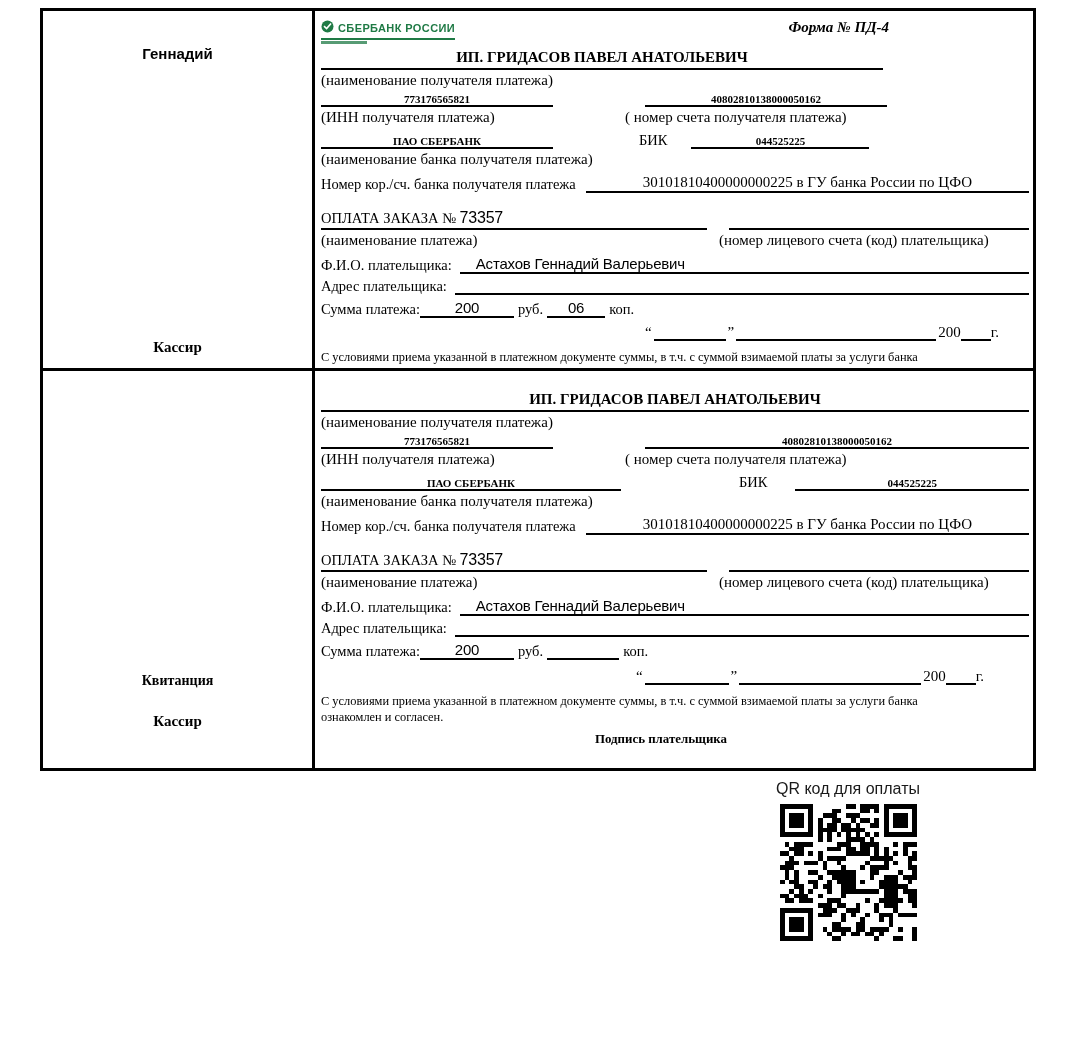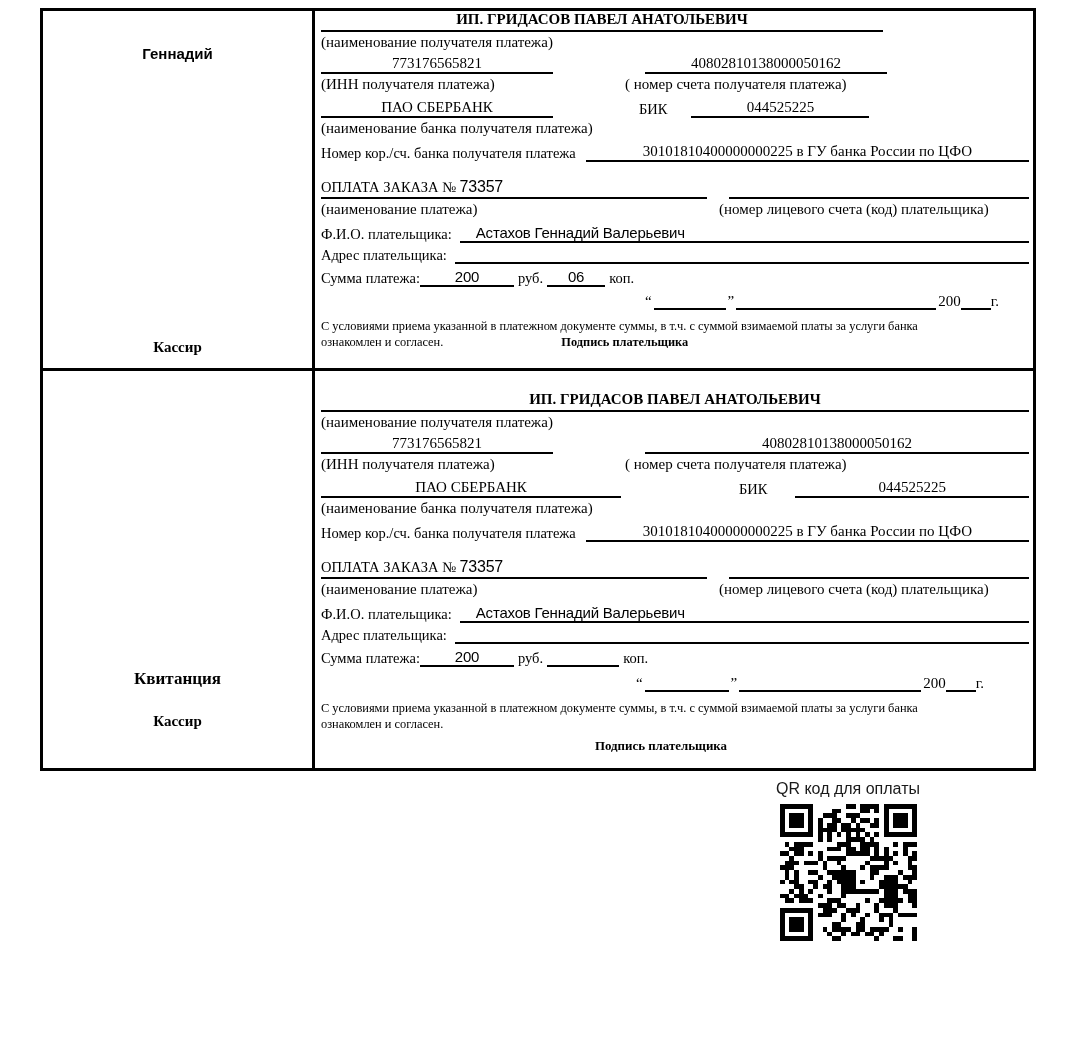--- a/index.html
+++ b/index.html
@@ -7,28 +7,28 @@
   .page{position:absolute;left:0;top:0;width:1073px;height:1050px;background:#fff;}
 
   .form-wrap{position:absolute;left:40px;top:8px;width:996px;}
   .section{display:flex;border:3px solid #000;box-sizing:border-box;background:#fff;}
   .section.notice{height:363px;}
   .section.receipt{height:400px;border-top:none;}
   .left-cell{width:272px;border-right:3px solid #000;box-sizing:border-box;display:flex;flex-direction:column;align-items:center;flex-shrink:0;}
   .left-cell .top-label{margin-top:34px;font-family:"Liberation Sans",sans-serif;font-weight:bold;font-size:15px;}
   .left-cell .bottom-label{margin-top:auto;margin-bottom:12px;font-weight:bold;font-size:15px;}
   .left-cell.receipt-left{justify-content:flex-end;}
-  .left-cell.receipt-left .rc-label{font-weight:bold;font-size:17px;margin-bottom:24px;}
+  .left-cell.receipt-left .rc-label{font-weight:bold;font-size:14px;margin-bottom:24px;}
   .left-cell.receipt-left .rc-cashier{font-weight:bold;font-size:15px;margin-bottom:38px;}
 
   .right-cell{flex:1;padding:0 4px 0 6px;box-sizing:border-box;overflow:hidden;}
 
   .ul{border-bottom:2px solid #000;box-sizing:border-box;}
   .cap{font-size:15px;text-align:left;}
-  .val-ser{font-size:15px;}
+  .val-ser{font-size:11px;font-weight:bold;}
   .val-sans{font-family:"Liberation Sans",sans-serif;font-size:15px;letter-spacing:-0.2px;}
 
   
   .head-row{display:flex;justify-content:space-between;align-items:flex-start;padding-top:8px;height:30px;}
   .logo{display:inline-block;}
   .logo-top{display:flex;align-items:center;gap:4px;border-bottom:2px solid #1f7a45;padding-bottom:1px;}
   .logo-text{font-family:"Liberation Sans",sans-serif;font-weight:bold;font-size:11px;letter-spacing:0.4px;}
   .logo-bar{width:46px;height:3px;background:#1f7a45;opacity:.75;margin-top:1px;}
   .forma{font-weight:bold;font-style:italic;font-size:15px;margin-right:140px;}
 
@@ -105,20 +105,35 @@
 <div class="page">
   <div class="form-wrap">
 
     <div class="section notice">
       <div class="left-cell">
         <div class="top-label">Геннадий</div>
         <div class="bottom-label">Кассир</div>
       </div>
       <div class="right-cell">
 
+        <div class="head-row">
+          <div class="logo">
+            <div class="logo-top">
+              <span>
+                <svg width="13" height="13" viewBox="0 0 13 13">
+                  <circle cx="6.5" cy="6.5" r="6" fill="#1f7a45"></circle>
+                  <path d="M3 6.2 L5.6 8.6 L10 3.4" stroke="#fff" stroke-width="1.6" fill="none"></path>
+                </svg>
+              </span>
+              <span class="logo-text" style="color:#1f7a45">СБЕРБАНК РОССИИ</span>
+            </div>
+            <div class="logo-bar"></div>
+          </div>
+          <div class="forma">Форма № ПД-4</div>
+        </div>
 
         <div class="payee ul">ИП. ГРИДАСОВ ПАВЕЛ АНАТОЛЬЕВИЧ</div>
         <div class="cap cap-payee">(наименование получателя платежа)</div>
 
         <div class="two-col">
           <div class="col-inn ul val-ser">773176565821</div>
           <div class="col-gap"></div>
           <div class="col-acct ul val-ser">40802810138000050162</div>
         </div>
         <div class="caps-row">

